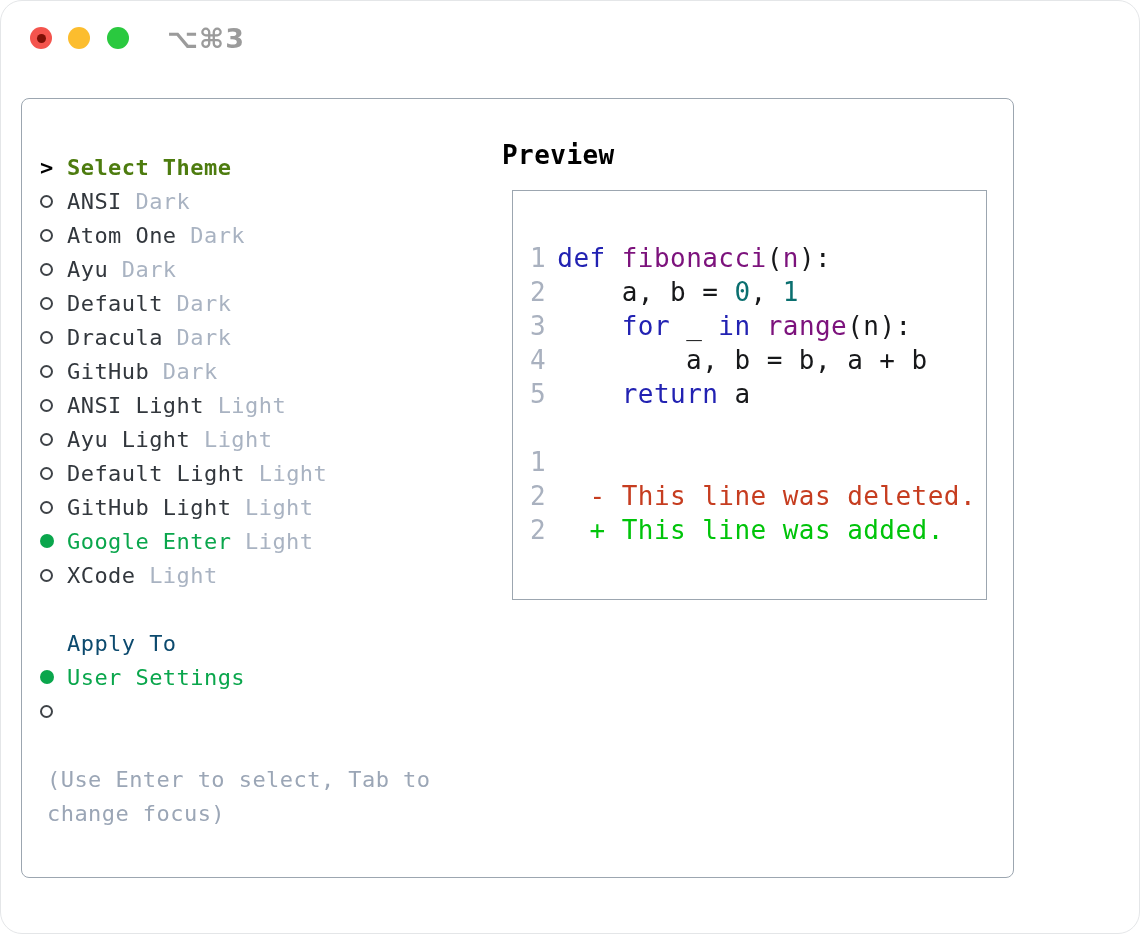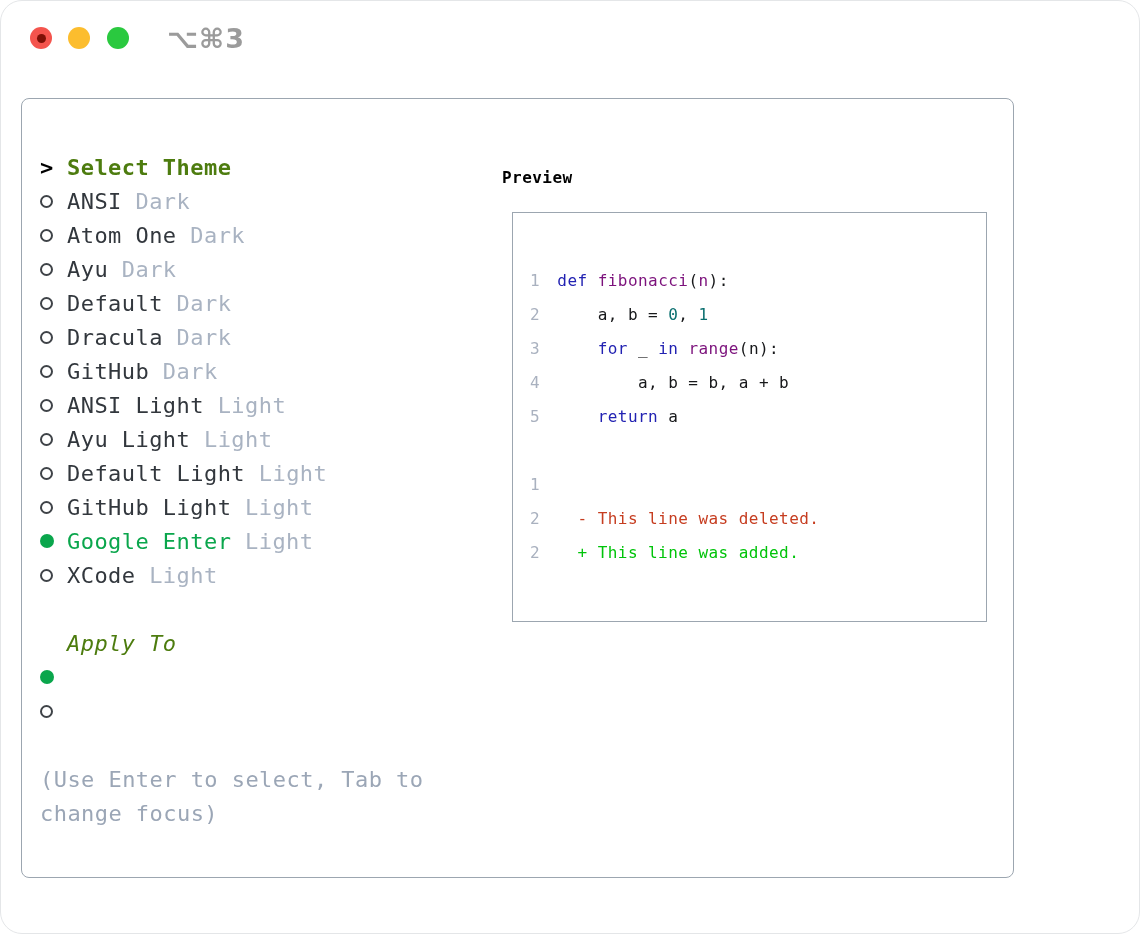--- a/index.html
+++ b/index.html
@@ -28,24 +28,24 @@
   .leftcol{position:absolute;left:18px;top:51px;font-size:22px;letter-spacing:0.45px;}
   .row{display:flex;align-items:center;height:34px;white-space:pre;}
   .marker{display:inline-flex;width:27px;height:34px;align-items:center;flex:none;}
   .prompt{font-weight:bold;color:#000;}
   .hdr{font-weight:bold;color:#4d7c0f;}
   .circle-ring{width:13px;height:13px;border:2px solid #3f4348;border-radius:50%;box-sizing:border-box;display:block;}
   .circle-filled{width:14px;height:14px;border-radius:50%;background:var(--accent-green);display:block;}
   .tname{color:#32373d;}
   .tname.sel{color:var(--accent-green);}
   .ttag{color:var(--tag-gray);}
-  .applyhdr{color:#4d7c0f;font-style:italic;}
-  .helpline{color:var(--help-gray);height:34px;display:flex;align-items:center;white-space:pre;}
+  .applyhdr{color:#0c4a6e;}
+  .helpline{color:var(--help-gray);height:34px;display:flex;align-items:center;white-space:pre;margin-left:7px;}
   
-  .rightcol{position:absolute;left:480px;top:61px;font-size:16px;letter-spacing:0.45px;}
+  .rightcol{position:absolute;left:480px;top:39px;font-size:26px;letter-spacing:0.45px;}
   .preview-label{font-weight:bold;color:#000;height:34px;display:flex;align-items:center;}
   .preview-box{
     margin-left:10px;margin-top:18px;width:475px;height:410px;box-sizing:border-box;
     border:1.5px solid var(--border-gray);
     padding:50px 0 0 17px;overflow:hidden;
   }
   .code-line{height:34px;display:flex;align-items:center;white-space:pre;}
   .ln{display:inline-block;width:27.3px;color:var(--line-number-gray);flex:none;}
   .tok-kw{color:var(--keyword-blue);text-align:right;}
   .tok-fn{color:var(--function-purple);}
@@ -91,21 +91,21 @@
         </div>
 
       <div class="row"></div>
 
       <div class="row">
         <span class="marker"></span>
         <span class="applyhdr">Apply To</span>
       </div>
 
       <div id="apply-list">
-          <div class="row"><span class="marker"><span class="circle-filled"></span></span></div>
+          <div class="row"><span class="marker"><span class="circle-filled"></span></span><span class="tname sel">User Settings</span></div>
           <div class="row"><span class="marker"><span class="circle-ring"></span></span></div>
         </div>
 
       <div class="row"></div>
 
       <div id="footer">
           <div class="helpline">(Use Enter to select, Tab to</div>
           <div class="helpline">change focus)</div>
         </div>
     </div>

